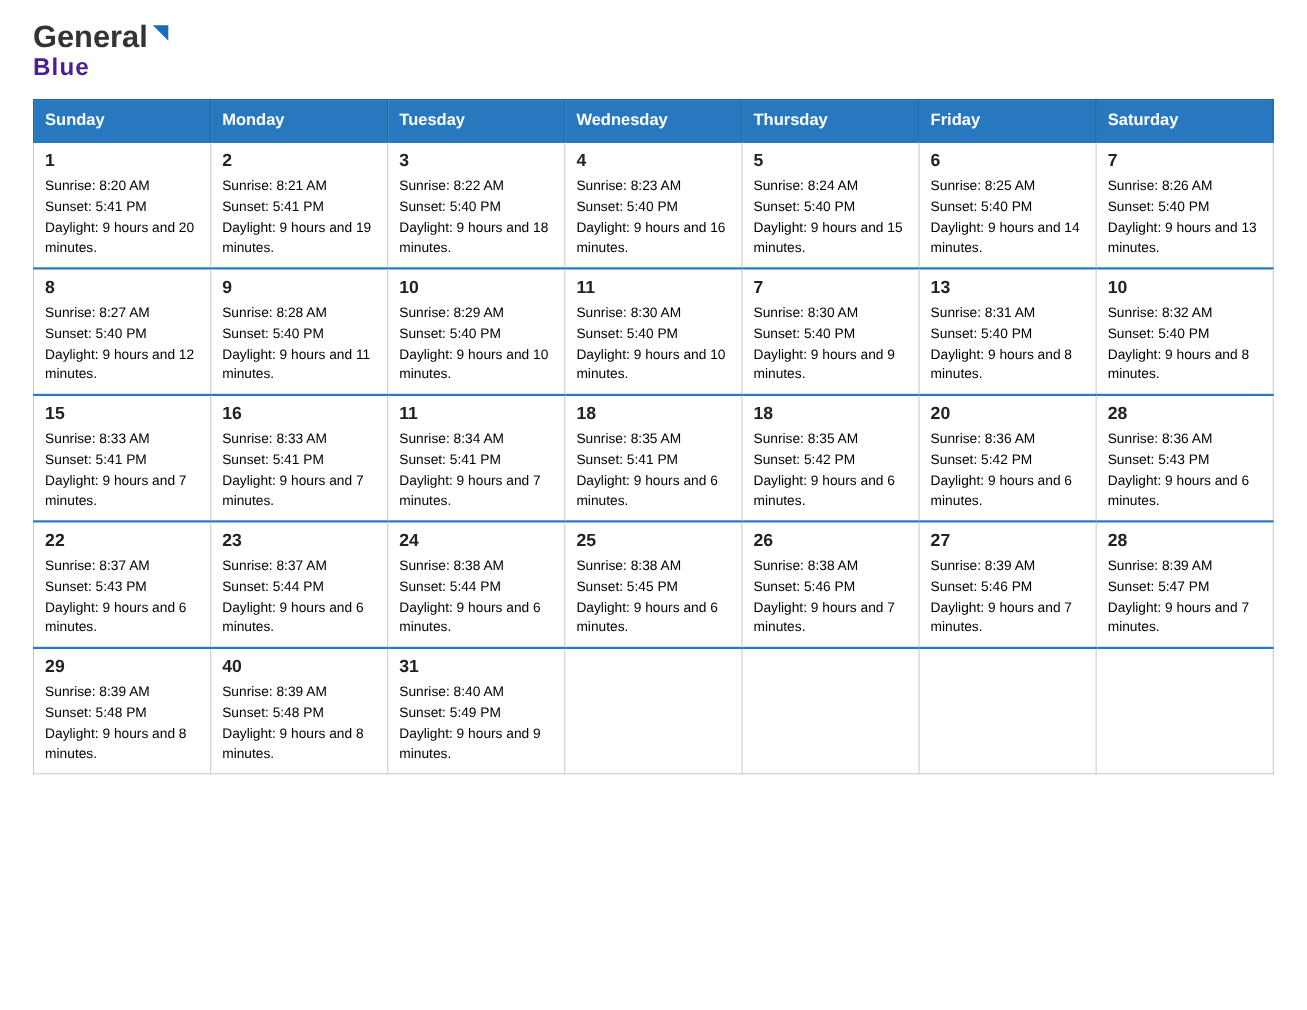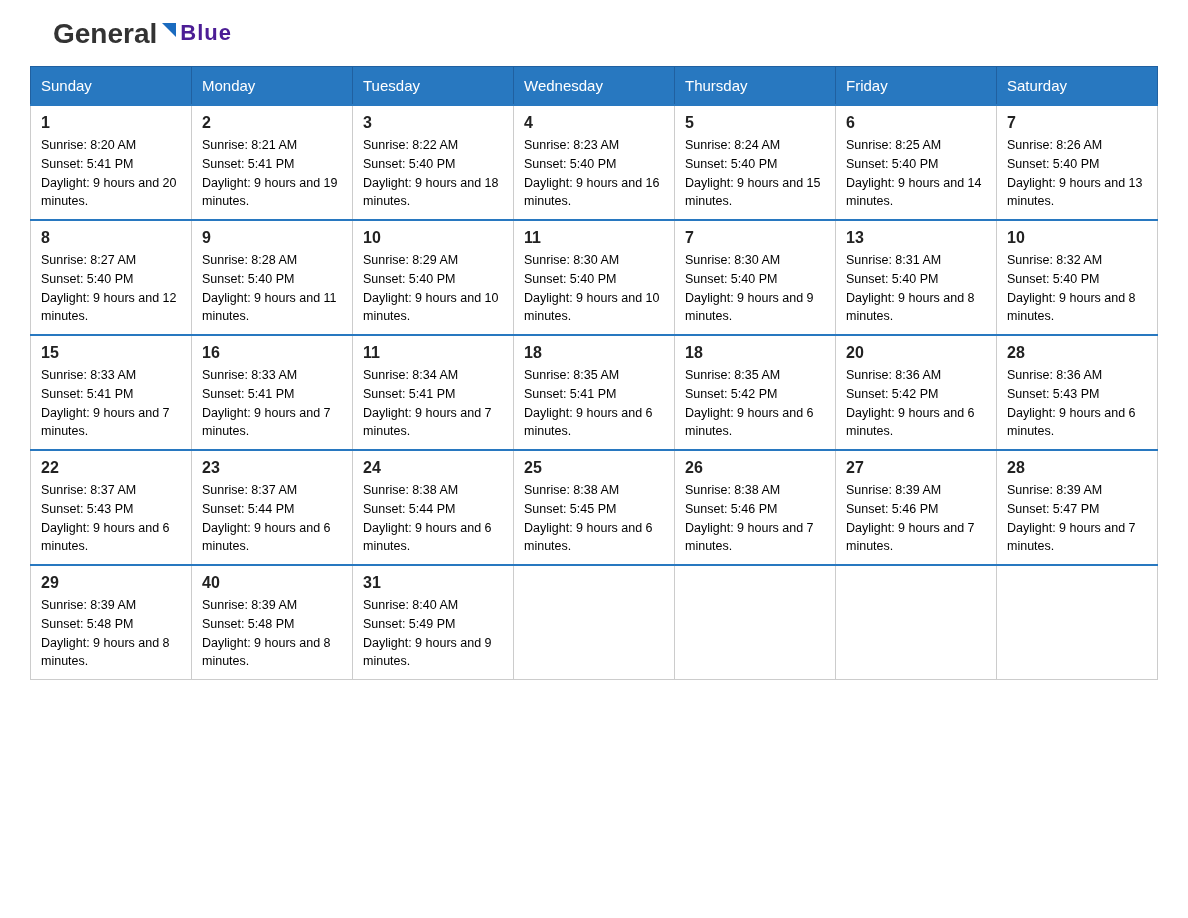--- a/index.html
+++ b/index.html
@@ -11,23 +11,22 @@
       min-height: 918px;
     }
     .header {
       display: flex;
       justify-content: space-between;
       align-items: flex-start;
       margin-bottom: 18px;
     }
     .logo {
       display: flex;
-      flex-direction: row;
+      flex-direction: column;
       align-items: flex-start;
-      margin-left: 23px;
     }
     .logo-text {
       font-size: 28px;
       font-weight: bold;
       color: #333;
       line-height: 1;
     }
     .logo-bottom {
       color: #4c1d95;
       font-size: 22px;
@@ -52,21 +51,21 @@
     }
     table {
       width: 100%;
       border-collapse: collapse;
       font-size: 13px;
     }
     thead tr th {
       background-color: #2878c0;
       color: #fff;
       font-size: 15px;
-      font-weight: normal;
+      font-weight: bold;
       padding: 10px 10px;
       text-align: left;
       border: 1px solid #2060a0;
     }
     tbody tr td {
       vertical-align: top;
       padding: 8px 10px;
       border: 1px solid #ccc;
       border-top: 2px solid #2878c0;
       background: #fff;

